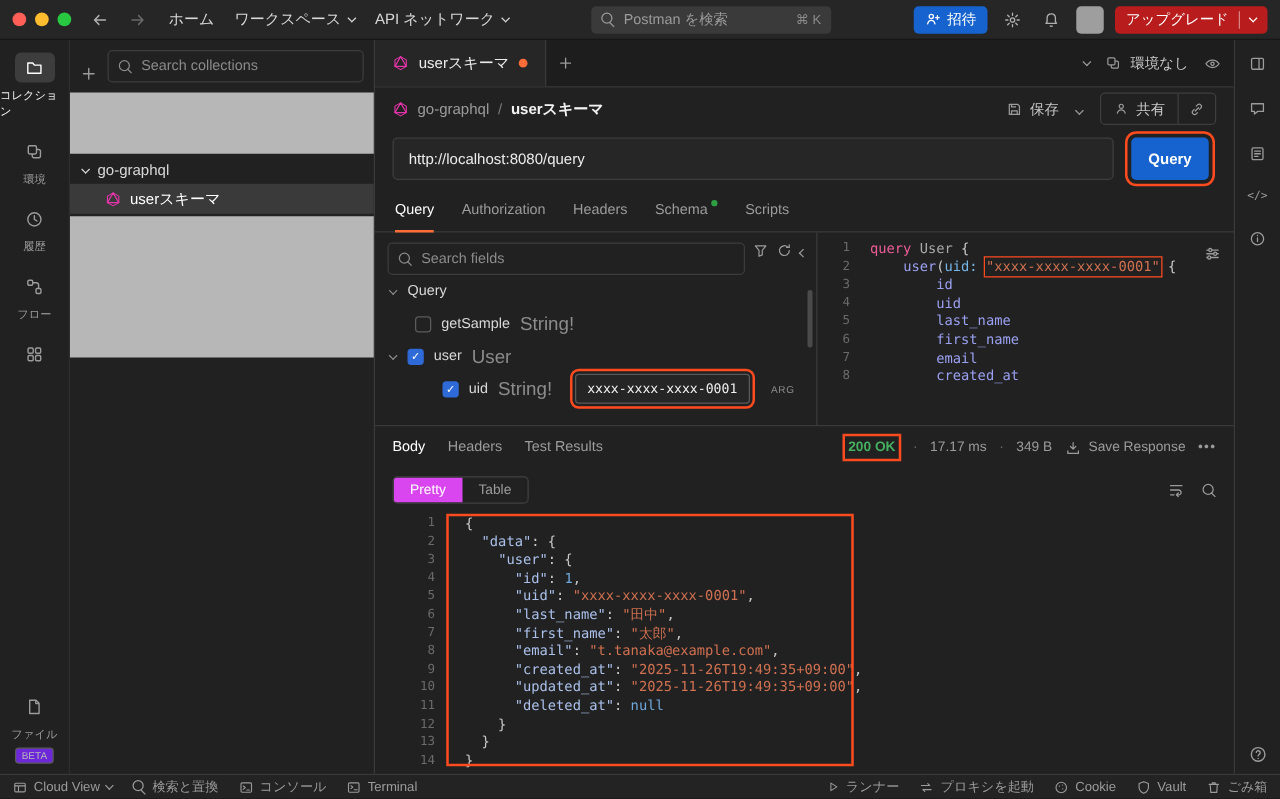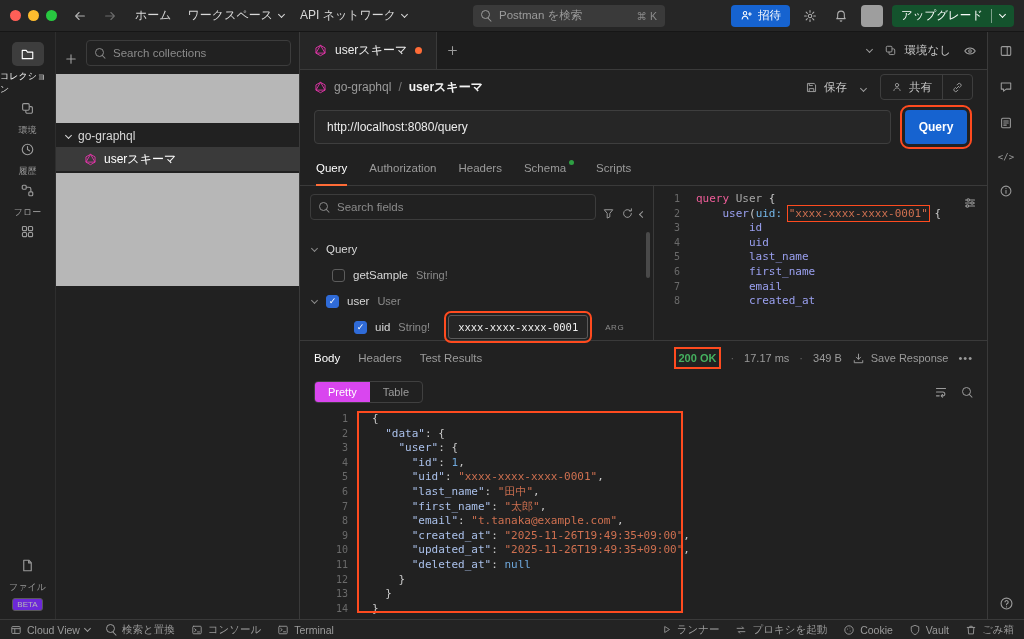--- a/index.html
+++ b/index.html
@@ -26,34 +26,34 @@
   .tb-ic{width:22px;height:22px;display:flex;align-items:center;justify-content:center;color:#b0b0b0;border-radius:4px}
   .tb-ic.dim{color:#6a6a6a}
   .top-nav{display:flex;align-items:center;gap:16px;margin-left:6px;color:#d8d8d8}
   .nav-item{display:inline-flex;align-items:center;gap:6px;color:#d8d8d8}
   .top-search{margin-left:auto;margin-right:auto;width:192px;height:22px;background:#3a3a3a;border-radius:4px;display:flex;align-items:center;gap:7px;padding:0 8px;color:#9b9b9b}
   .top-search .ph{flex:1;font-size:11.5px;color:#9b9b9b}
   .kbd{font-size:10.5px;color:#8b8b8b}
   .top-right{display:flex;align-items:center;gap:9px}
   .invite{border:none;background:#1663d0;color:#fff;height:22px;border-radius:4px;display:flex;align-items:center;gap:5px;padding:0 9px;font-size:11.5px;font-family:inherit;cursor:pointer}
   .avatar{width:22px;height:22px;border-radius:4px;background:#9e9e9e}
-  .upgrade{border:none;background:#14532d;color:#fff;height:22px;border-radius:4px;display:flex;align-items:center;gap:8px;padding:0 9px;font-size:11.5px;font-family:inherit;cursor:pointer}
+  .upgrade{border:none;background:#b91c1c;color:#fff;height:22px;border-radius:4px;display:flex;align-items:center;gap:8px;padding:0 9px;font-size:11.5px;font-family:inherit;cursor:pointer}
   .up-div{width:1px;height:14px;background:rgba(255,255,255,.45)}
 
   
   .main-row{flex:1;display:flex;min-height:0}
   .left-col{width:300px;flex:none;display:flex;flex-direction:column;border-right:1px solid #3a3a3a}
   .left-header{height:40px;flex:none;display:flex;align-items:center;gap:7px;padding:0 10px}
   .ws-name{font-size:12.5px;color:#f0f0f0}
   .lh-actions{margin-left:auto;display:flex;gap:6px}
   .gbtn{border:none;background:#363636;color:#e8e8e8;height:24px;padding:0 11px;border-radius:4px;font-size:11.5px;font-family:inherit;cursor:pointer}
   .left-body{flex:1;display:flex;min-height:0}
 
   
-  .rail{width:56px;flex:none;border-right:1px solid #2e2e2e;display:flex;flex-direction:column;align-items:center;padding:10px 0 8px;gap:0}
+  .rail{width:56px;flex:none;border-right:1px solid #2e2e2e;display:flex;flex-direction:column;align-items:center;padding:10px 0 8px;gap:13px}
   .rail-item{display:flex;flex-direction:column;align-items:center;gap:4px;color:#9b9b9b;font-size:9px;cursor:pointer}
   .rail-item .ric{width:32px;height:24px;display:flex;align-items:center;justify-content:center;border-radius:5px}
   .rail-item.active{color:#f0f0f0}
   .rail-item.active .ric{background:#3d3d3d;color:#fff}
   .rail-sp{flex:1}
   .beta{font-size:8px;border:1px solid #5a5a5a;border-radius:3px;padding:1px 4px;color:#b8b8b8;background:#6d28d9}
 
   
   .collections{flex:1;display:flex;flex-direction:column;min-width:0}
   .col-head{display:flex;align-items:flex-end;gap:8px;padding:8px 8px 6px}
@@ -94,26 +94,26 @@
 
   .reqtabs{height:36px;flex:none;display:flex;align-items:center;gap:22px;padding:0 16px;border-bottom:1px solid #3a3a3a;font-size:11.5px;color:#9b9b9b}
   .rqt{position:relative;height:100%;display:flex;align-items:center;cursor:pointer}
   .rqt.active{color:#fff}
   .rqt.active::after{content:"";position:absolute;left:0;right:0;bottom:-1px;height:2px;background:#ff6c37}
   .gdot{width:5px;height:5px;border-radius:50%;background:#2ea043;margin:-10px 0 0 3px}
 
   
   .builder{height:154px;flex:none;display:flex;min-height:0}
   .fields-pane{width:354px;flex:none;border-right:1px solid #3a3a3a;display:flex;flex-direction:column;padding:8px 8px 0 10px;position:relative}
-  .fp-head{display:flex;align-items:flex-end;gap:6px;margin-bottom:16px}
+  .fp-head{display:flex;align-items:flex-start;gap:6px;margin-bottom:0}
   .fp-head .sbox{height:26px}
   .fp-ic{color:#9b9b9b;cursor:pointer}
   .trow{display:flex;align-items:center;gap:8px;height:26px;font-size:11.5px;color:#d8d8d8}
   .trow .caret{color:#8b8b8b;width:8px;display:inline-flex;justify-content:center}
-  .ttype{color:#8b8b8b;font-size:11px}
+  .ttype{color:#8b8b8b;font-size:15px}
   .cb{width:13px;height:13px;border:1px solid #5c5c5c;border-radius:3px;display:inline-flex;align-items:center;justify-content:center;background:transparent;flex:none;cursor:pointer}
   .cb.ck{background:#2f6bd8;border-color:#2f6bd8;color:#fff;font-size:9px}
   .cb.ck::after{content:"✓"}
   .ind1{padding-left:22px}
   .ind2{padding-left:44px}
   .arg-input{margin-left:10px;height:24px;display:flex;align-items:center;padding:0 9px;background:#252525;border:1px solid #5a5a5a;border-radius:3px;font-family:"DejaVu Sans Mono",monospace;font-size:10.5px;color:#f0f0f0;cursor:text;outline:2px solid var(--ann);outline-offset:2px}
   .arg-badge{color:#8b8b8b;font-size:8px;letter-spacing:.5px;margin-left:9px}
   .fp-scroll{position:absolute;right:3px;top:46px;width:4px;height:46px;border-radius:2px;background:#4a4a4a}
 
   .right-side{flex:1;display:flex;flex-direction:column;min-width:0}

